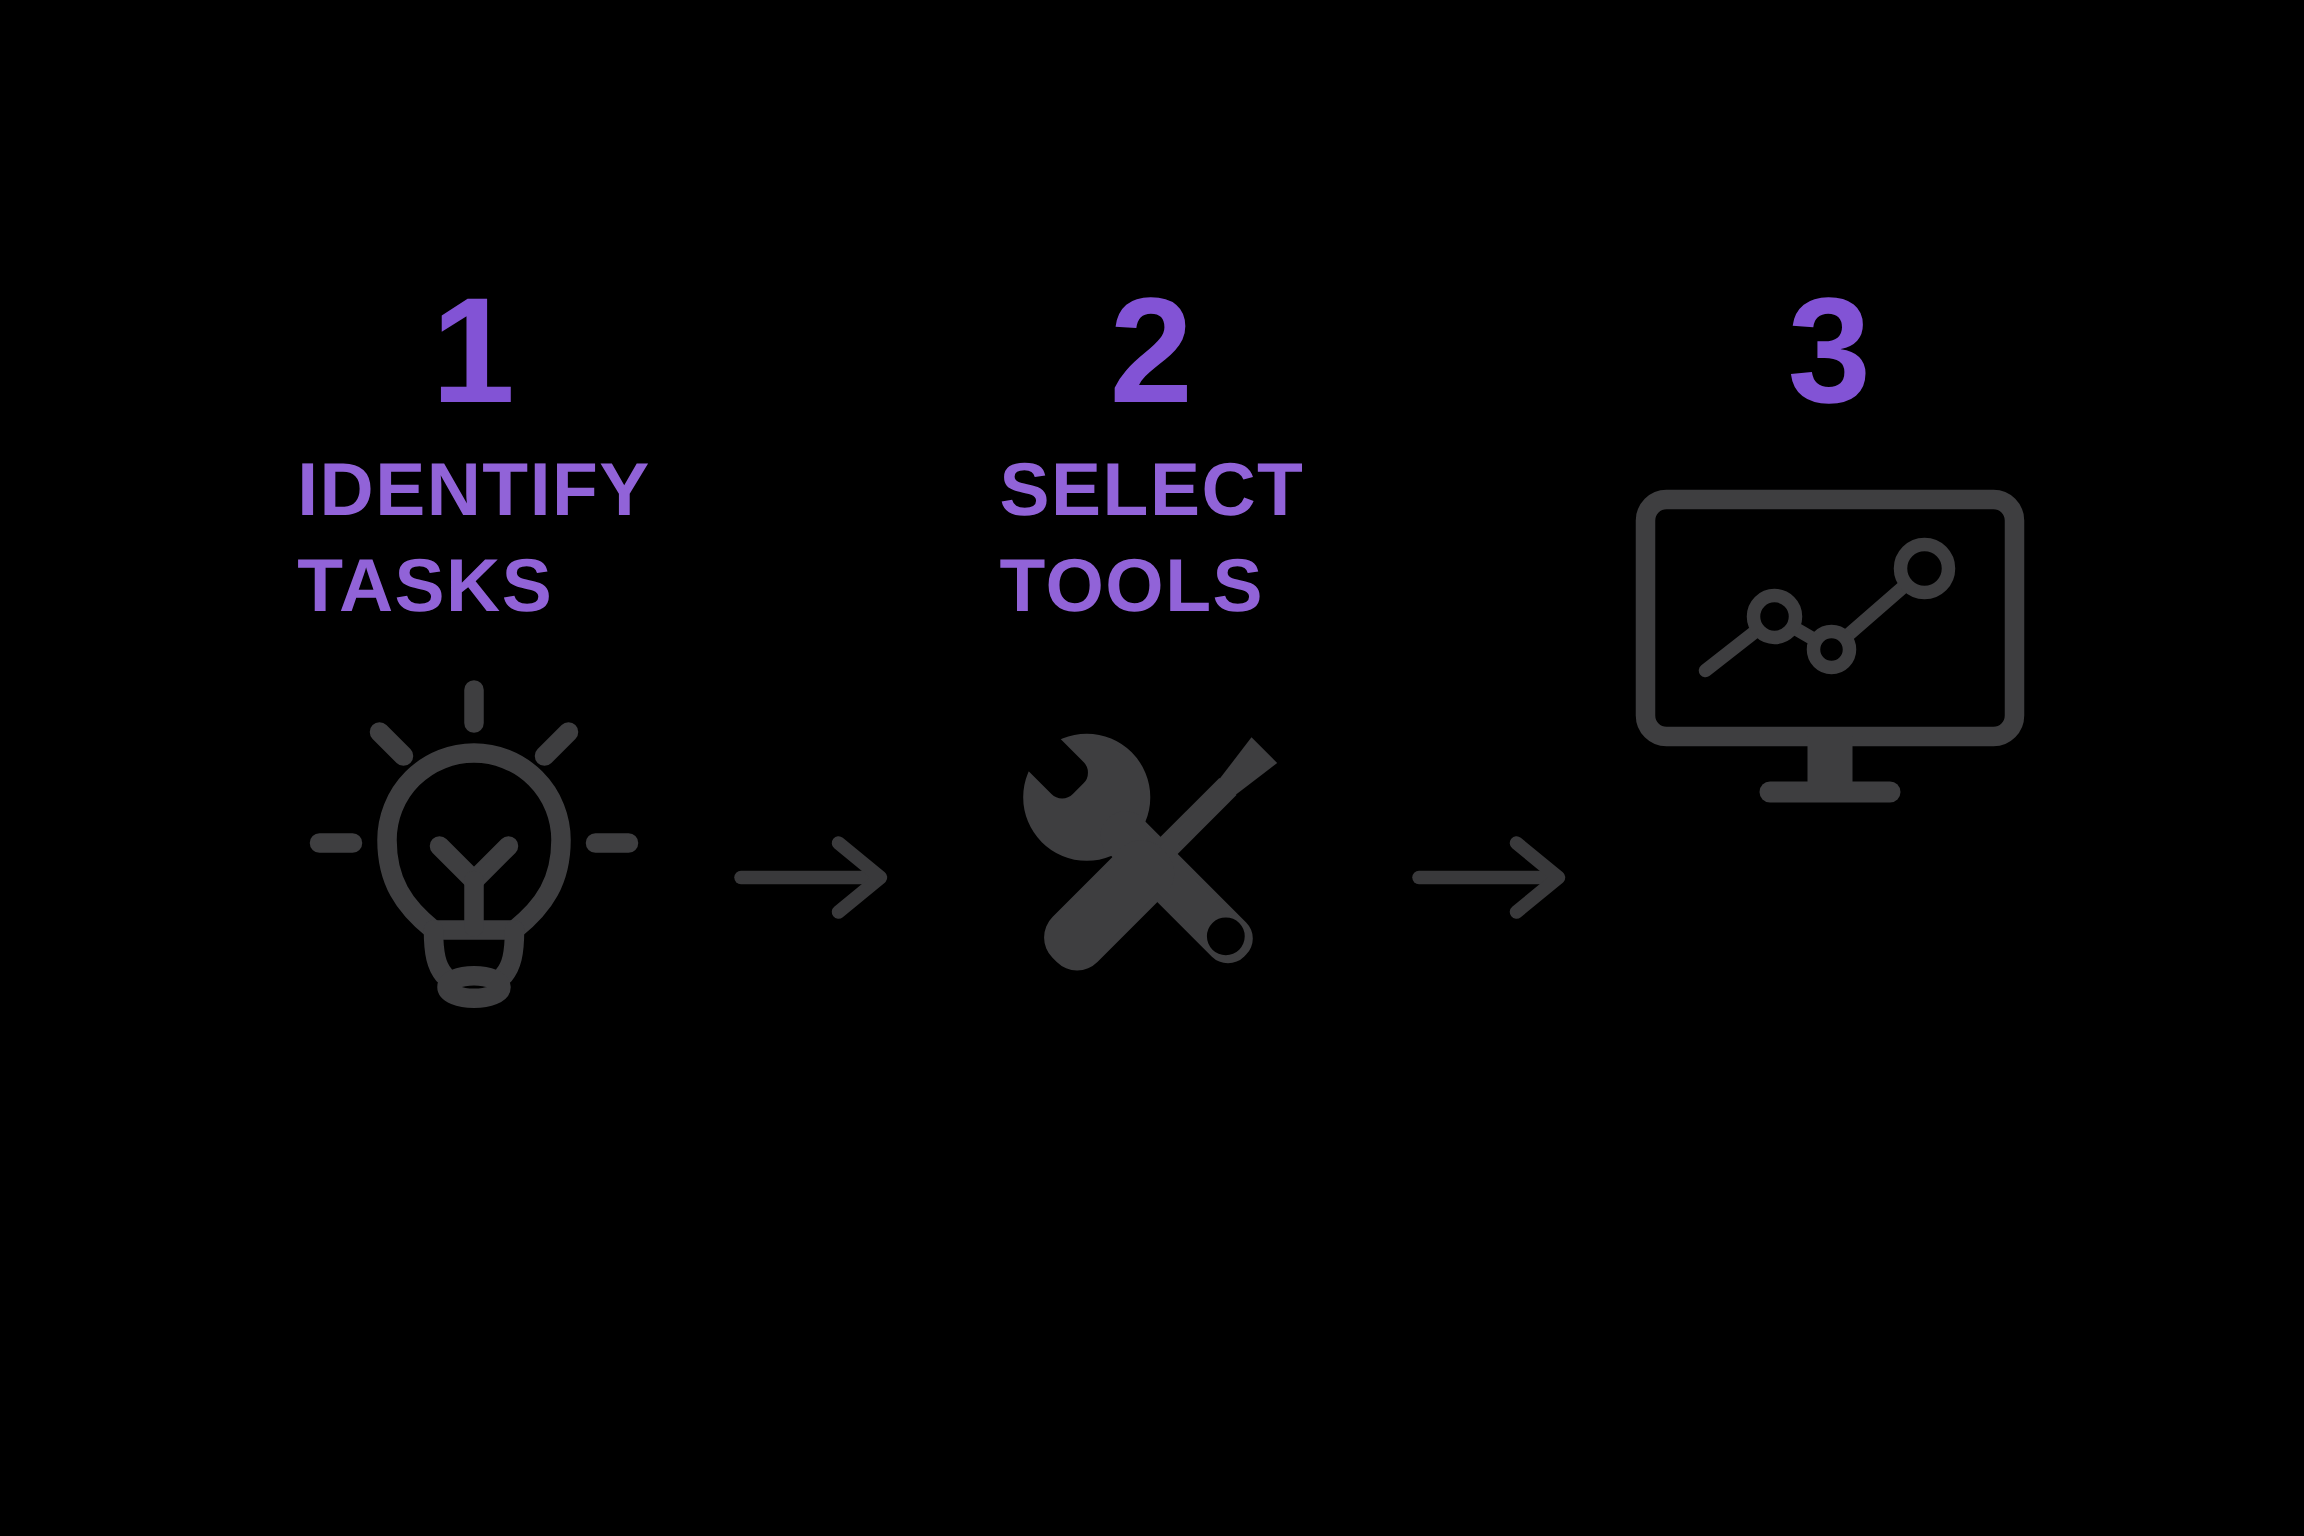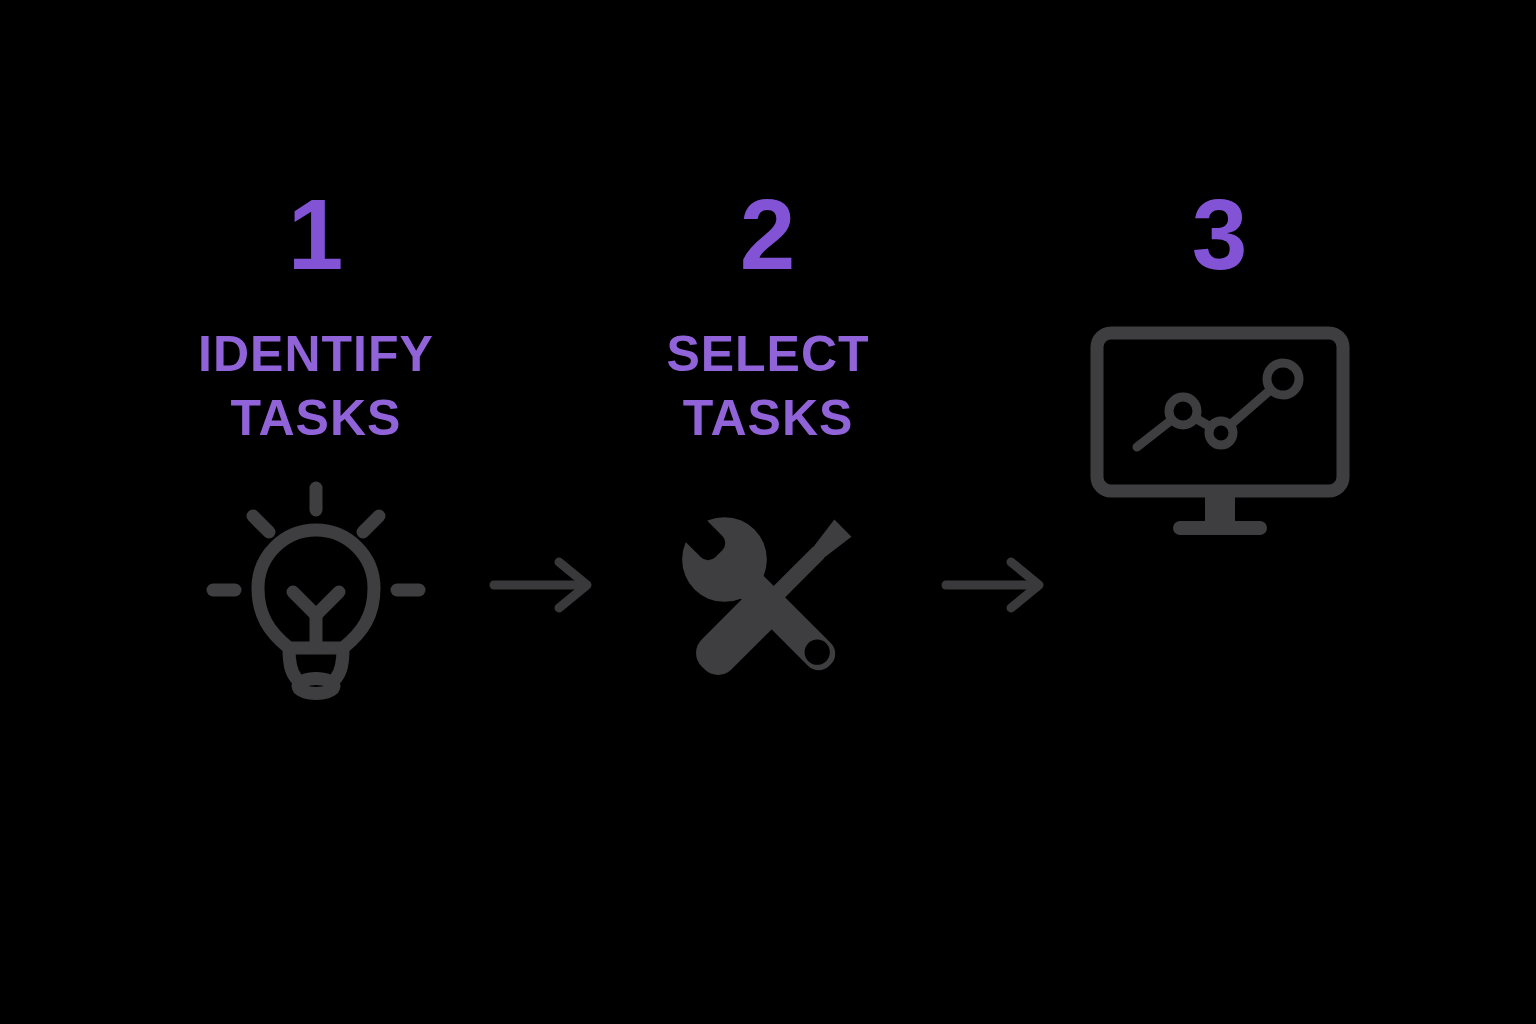--- a/index.html
+++ b/index.html
@@ -31,27 +31,26 @@
   }
   .step-number {
     margin-top: 16px;
     font-size: 100px;
     font-weight: 700;
     line-height: 1;
     color: #8253d5;
     letter-spacing: 1px;
   }
   .step-label {
-    margin-top: 38px;
+    margin-top: 10px;
     font-size: 50px;
     font-weight: 700;
     line-height: 1.28;
     letter-spacing: 1px;
     color: #9163d8;
-    text-align: center;
     white-space: pre-line;
   }
   .step-icon {
     margin-top: 28px;
     height: 250px;
     display: flex;
     align-items: center;
     justify-content: center;
   }
   .arrow-cell {
@@ -97,21 +96,21 @@
     <div class="arrow-cell">
       <svg width="112" height="64" viewBox="0 0 112 64" fill="none" stroke="#39393b" stroke-width="9" stroke-linecap="round" stroke-linejoin="round">
         <path d="M8,32 H100"></path>
         <path d="M73,9 L101,32 L73,55"></path>
       </svg>
     </div>
 
     <div class="step">
       <div class="step-number">2</div>
       <div class="step-label">SELECT
-TASKS</div>
+TOOLS</div>
       <div class="step-icon">
         <svg width="232" height="232" viewBox="0 0 230 230">
 
           <g transform="rotate(-45 115 115)">
             <circle cx="115" cy="54" r="42" fill="#3e3e40"></circle>
             <rect x="100" y="-12" width="30" height="58" rx="10" fill="#000000"></rect>
             <rect x="99" y="74" width="32" height="128" rx="15" fill="#3e3e40"></rect>
             <circle cx="115" cy="184" r="12.5" fill="#000000"></circle>
           </g>
 

